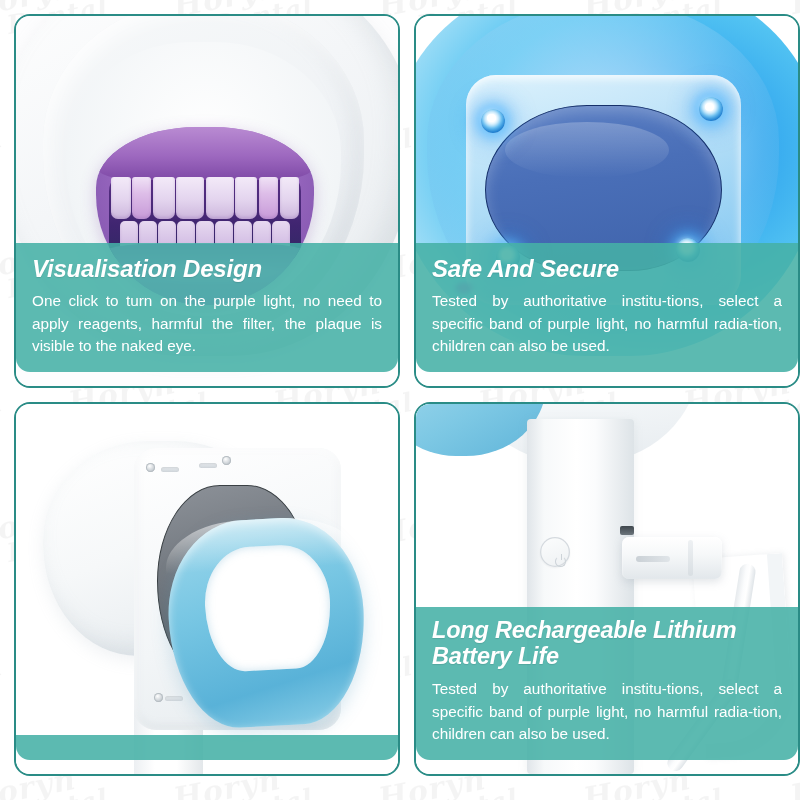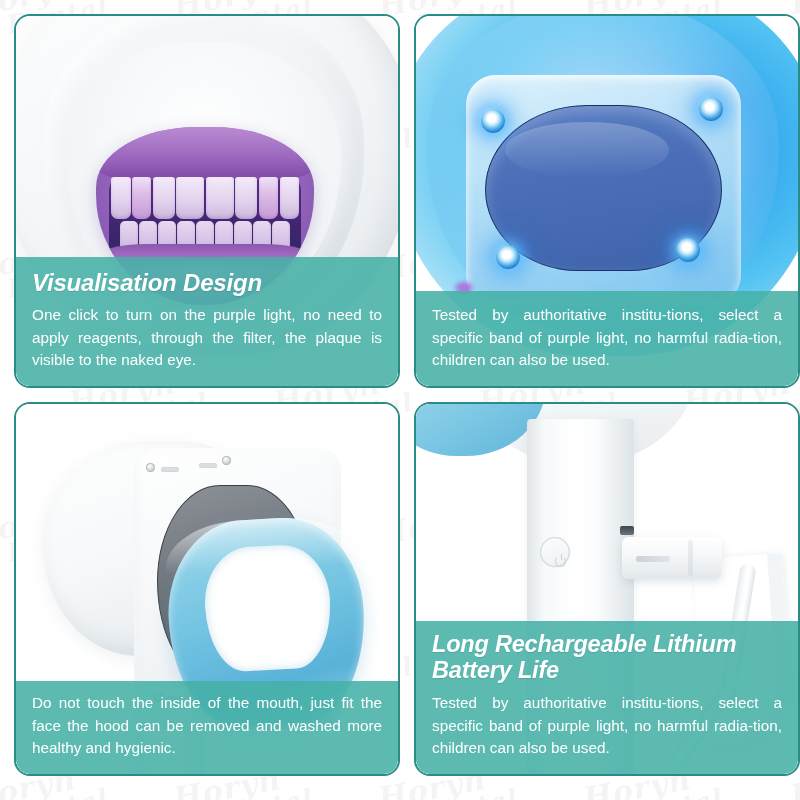--- a/index.html
+++ b/index.html
@@ -57,21 +57,21 @@
   
   .photo {
     position: absolute;
     inset: 0;
     overflow: hidden;
   }
 
   
   .caption {
     position: absolute;
-    left: 0; right: 0; bottom: 0;
+    left: 0; right: 0; bottom: 14px;
     background: rgba(70,176,166,0.88);
     padding: 13px 16px 14px 16px;
     border-radius: 0 0 14px 14px;
     z-index: 6;
   }
   .caption.tall { padding-top: 11px; margin-top: 18px; }
 
   .c-title {
     color: #ffffff;
     font-weight: 700;
@@ -609,37 +609,38 @@
           <span class="tooth"></span>
           <span class="tooth"></span>
           <span class="tooth"></span>
           <span class="tooth"></span>
         </div>
         <div class="lip-lo"></div>
       </div>
     </div>
     <div class="caption">
       <div class="c-title">Visualisation Design</div>
-      <div class="c-body">One click to turn on the purple light, no need to apply reagents, through the filter, the plaque is visible to the naked eye.</div>
+      <div class="c-body">One click to turn on the purple light, no need to apply reagents, harmful the filter, the plaque is visible to the naked eye.</div>
     </div>
   </div>
 
   <div class="card">
     <div class="photo ph2">
       <div class="glow-body"></div>
       <div class="glow-rim"></div>
       <div class="visor-plate"></div>
       <div class="visor"></div>
       <div class="led led-tl"></div>
       <div class="led led-tr"></div>
       <div class="led led-bl"></div>
       <div class="led led-br"></div>
       <div class="led-violet"></div>
     </div>
     <div class="caption">
+      <div class="c-title">Safe And Secure</div>
       <div class="c-body">Tested by authoritative institu-tions, select a specific band of purple light, no harmful radia-tion, children can also be used.</div>
     </div>
   </div>
 
   <div class="card">
     <div class="photo ph3">
       <div class="handle3"></div>
       <div class="pwr-btn3"></div>
       <div class="head3"></div>
       <div class="head3-face"></div>
@@ -649,21 +650,20 @@
       <div class="screw sc3"></div>
       <div class="slot sl1"></div>
       <div class="slot sl2"></div>
       <div class="slot sl3"></div>
       <div class="hood">
         <div class="hood-rim"></div>
         <div class="hood-hole"></div>
       </div>
     </div>
     <div class="caption tall">
-      <div class="c-body">Do not touch the inside of the mouth, just fit the face the hood can be removed and washed more healthy and hygienic.</div>
     </div>
   </div>
 
   <div class="card">
     <div class="photo ph4">
       <div class="head4"></div>
       <div class="hood4"></div>
       <div class="handle4"></div>
       <div class="pwr-btn4"></div>
       <div class="pwr-glyph"></div>

